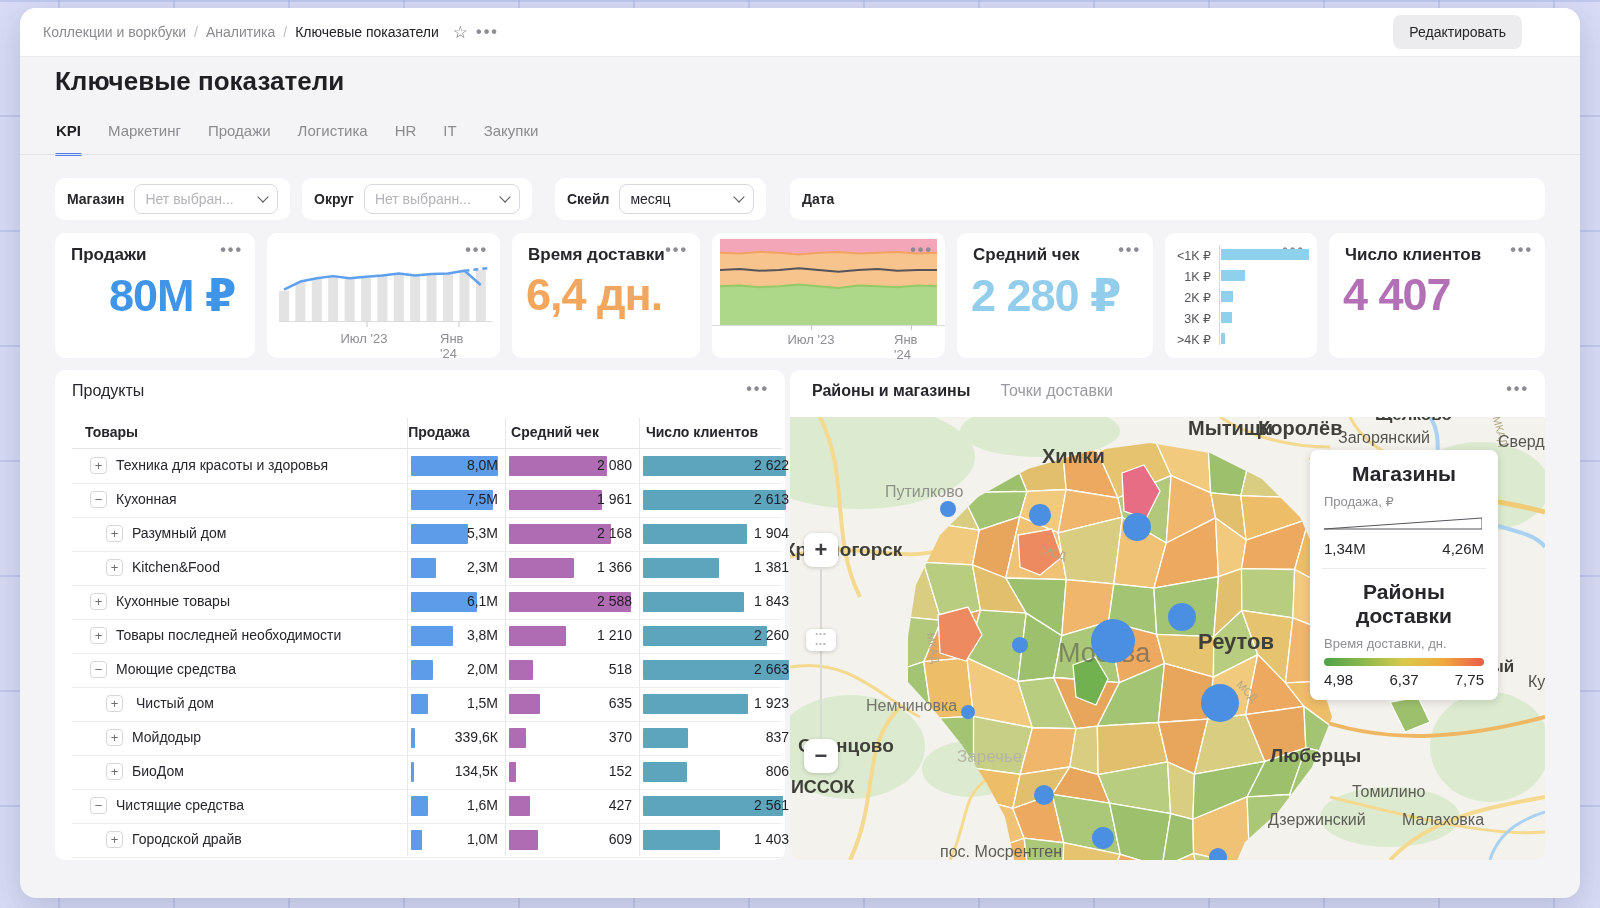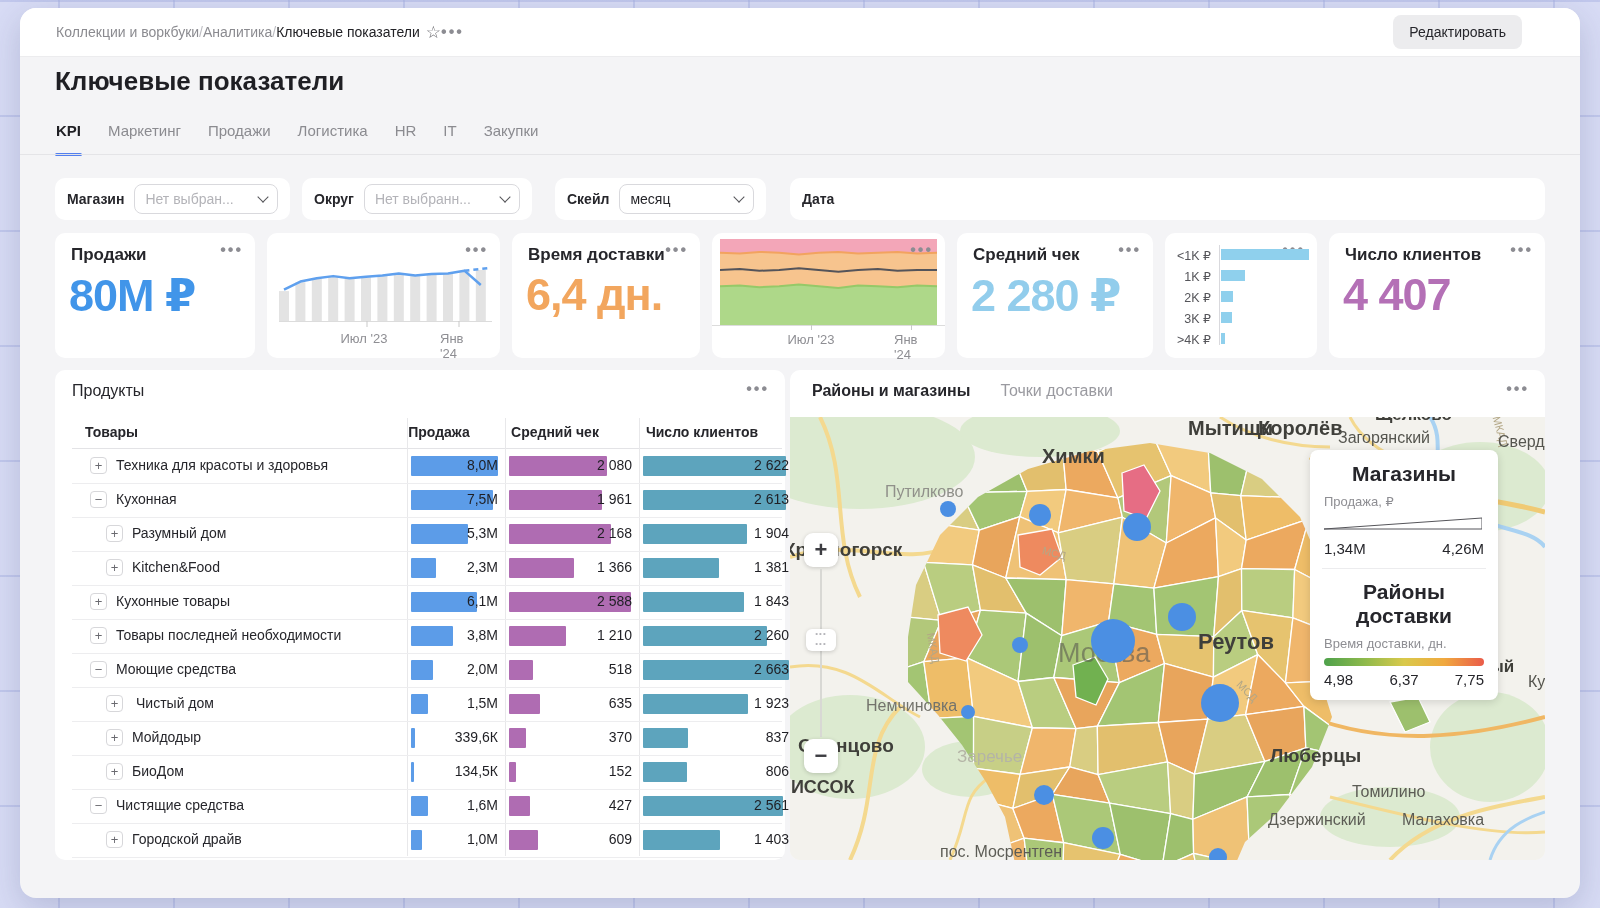--- a/index.html
+++ b/index.html
@@ -6,21 +6,21 @@
   body{font-family:"Liberation Sans","DejaVu Sans",sans-serif;}
   .stage{position:relative;width:1600px;height:908px;overflow:hidden;
     background-color:#d8dcf5;
     background-image:
       linear-gradient(to right, rgba(165,175,225,.45) 0 2px, transparent 2px),
       linear-gradient(to bottom, rgba(165,175,225,.45) 0 2px, transparent 2px);
     background-size:115px 115px;background-position:-57px 0;}
   #window{position:absolute;left:20px;top:8px;width:1560px;height:890px;background:#f4f4f6;
     border-radius:16px;box-shadow:0 10px 34px rgba(60,70,120,.22);overflow:hidden;}
   .topbar{position:absolute;left:0;top:0;width:100%;height:48px;background:#fff;border-bottom:1px solid #ececee;}
-  .bc{position:absolute;left:36px;top:0;height:48px;display:flex;align-items:center;gap:0;font-size:14px;}
+  .bc{position:absolute;left:23px;top:0;height:48px;display:flex;align-items:center;gap:8px;font-size:14px;}
   .bc .it{color:#8b8b90;} .bc .sep{color:#bdbdc2;} .bc .cur{color:#222226;font-weight:500;}
   .star{color:#6b6b70;font-size:17px;margin-left:6px;cursor:pointer;}
   .bc-dots{color:#8c8c92;font-size:16px;font-weight:700;letter-spacing:2px;cursor:pointer;}
   .edit-btn{position:absolute;right:58px;top:7px;height:34px;padding:0 16px;background:#ececee;border:none;
     border-radius:8px;font-size:14px;font-weight:500;color:#26262b;line-height:34px;cursor:pointer;font-family:inherit;}
   .page-title{position:absolute;left:35px;top:58px;font-size:26px;font-weight:700;color:#1f1f24;}
   .tabs{position:absolute;left:35px;top:110px;display:flex;gap:25px;font-size:15px;height:32px;}
   .tab{color:#8b8b90;padding:4px 1px;cursor:pointer;position:relative;}
   .tab.active{color:#1f1f24;font-weight:600;}
   .tab.active::after{content:"";position:absolute;left:0;right:0;bottom:-6px;height:3px;border-radius:2px;background:#527fef;}
@@ -128,21 +128,21 @@
           <span class="chev"></span>
     </div>
   </div>
   <div class="chip" style="left:770px;width:755px;">
     <span class="lbl">Дата</span>
   </div>
 
   <div class="card" style="left:35px;width:200px;">
     <div class="dots3">•••</div>
     <div class="kpi-t">Продажи</div>
-    <div class="kpi-v" id="v-sales" style="color: rgb(65, 149, 233);">80М ₽</div>
+    <div class="kpi-v" id="v-sales" style="color: rgb(65, 149, 233); margin-left: 40px;">80М ₽</div>
   </div>
   <div class="card" style="left:247px;width:233px;" id="c-spark">
     <div class="dots3">•••</div>
   <svg width="213" height="76" style="position:absolute;left:12px;top:20px;">
           <rect x="0" y="38.08" width="10" height="29.92" fill="#e3e3e3"></rect>
           <rect x="16.4" y="29.239999999999995" width="10" height="38.760000000000005" fill="#e3e3e3"></rect>
           <rect x="32.8" y="25.839999999999996" width="10" height="42.160000000000004" fill="#e3e3e3"></rect>
           <rect x="49.199999999999996" y="23.799999999999997" width="10" height="44.2" fill="#e3e3e3"></rect>
           <rect x="65.6" y="25.839999999999996" width="10" height="42.160000000000004" fill="#e3e3e3"></rect>
           <rect x="82" y="24.479999999999997" width="10" height="43.52" fill="#e3e3e3"></rect>

